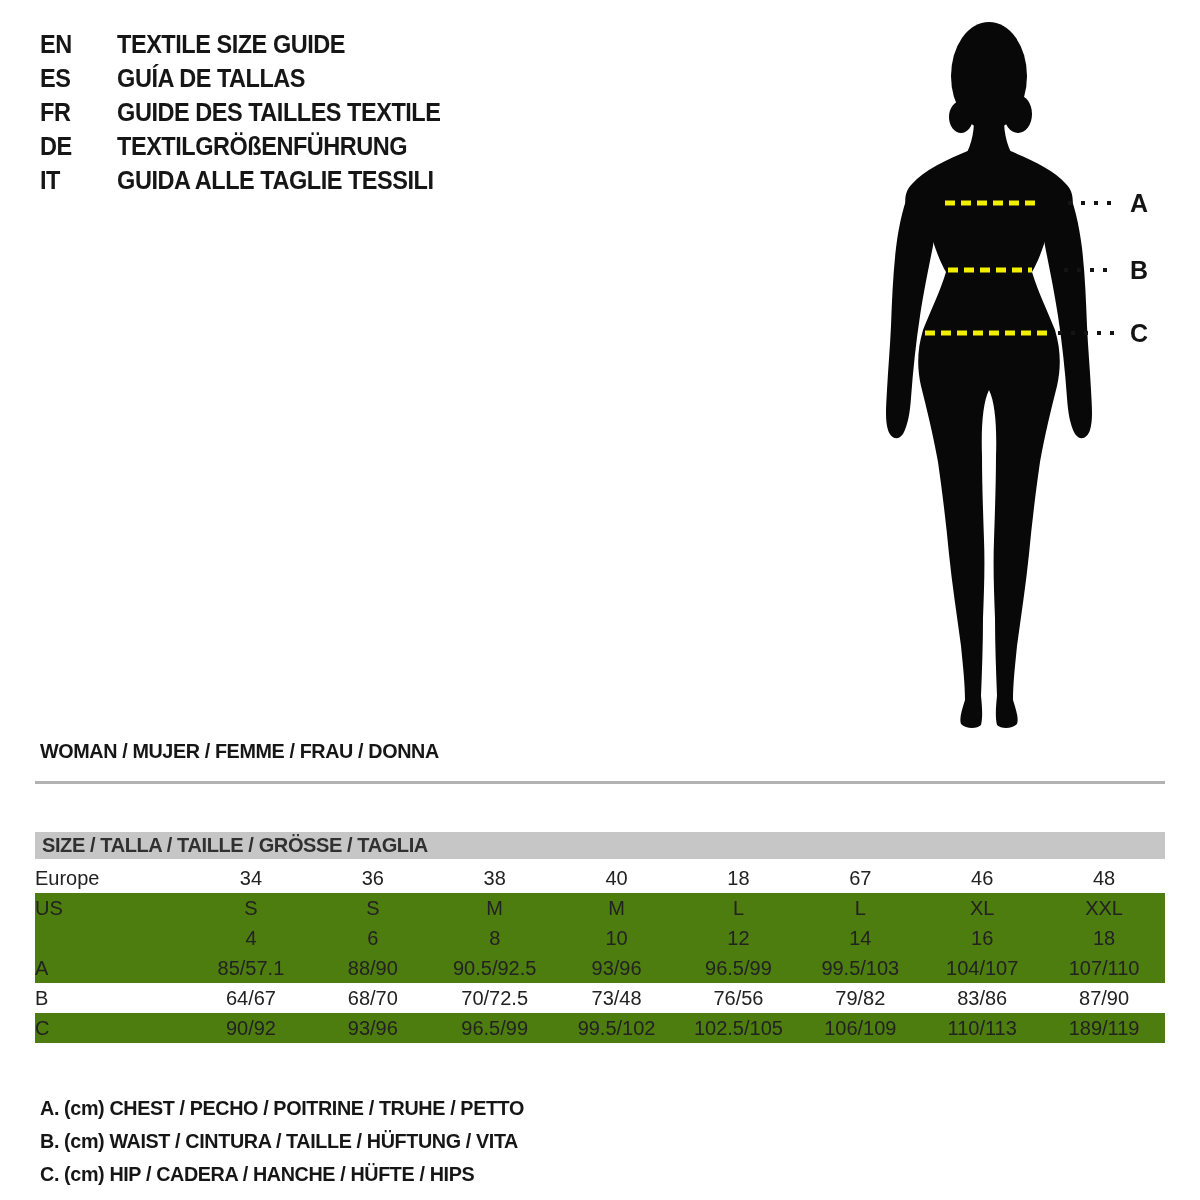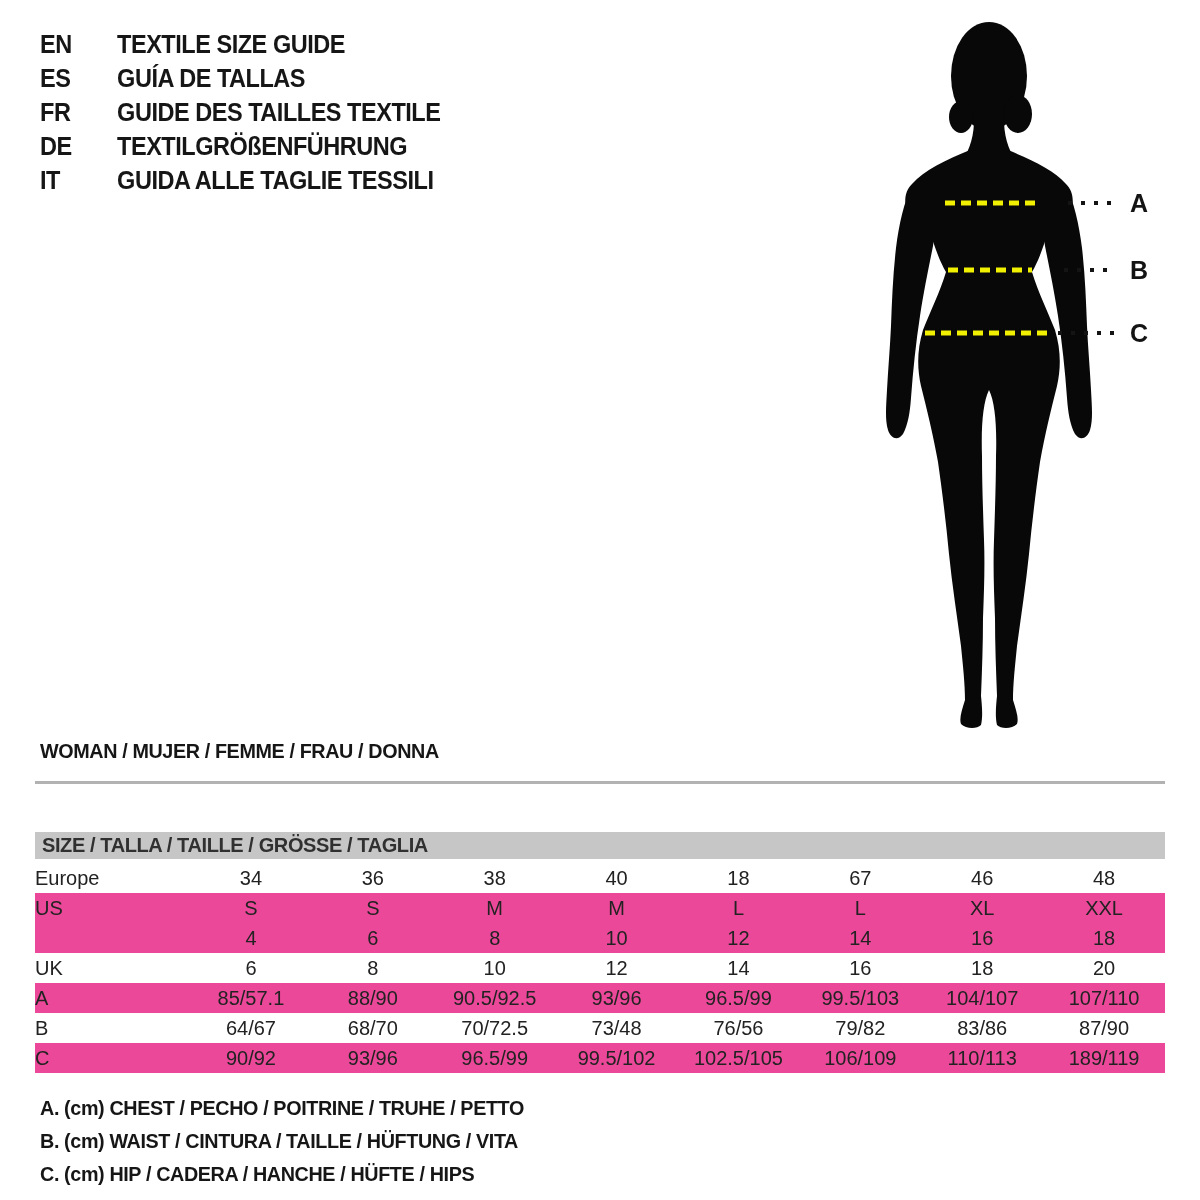--- a/index.html
+++ b/index.html
@@ -25,21 +25,21 @@
                      letter-spacing:-0.4px; transform:scaleX(0.94); transform-origin:0 0; white-space:nowrap; }
 
   
   .table-toprule { position:absolute; left:35px; top:781px; width:1130px; height:3px; background:#b2b2b2; }
   table.size { position:absolute; left:35px; top:832px; width:1130px; border-collapse:collapse;
                table-layout:fixed; font-size:20px; color:#222; }
   table.size td { padding:0; height:30px; vertical-align:middle; }
   tr.head-row { background:#c6c6c6; }
   tr.head-row td { font-weight:bold; color:#303030; letter-spacing:-0.4px; padding-left:7px; height:27px;
                    border-bottom:4px solid #ffffff; }
-  tr.shade { background:#ec4899; }
+  tr.shade { background:#4d7c0f; }
   td.lab { text-align:left; padding-left:7px; }
   td.val { text-align:center; }
 
   
   .legend-block { position:absolute; left:40px; top:1091px; transform:scaleX(0.94); transform-origin:0 0; }
   .legend-line { font-size:21px; font-weight:bold; letter-spacing:-0.4px; height:33px; line-height:33px; white-space:nowrap; }
 </style>
 </head>
 <body>
 
@@ -206,31 +206,20 @@
         <td class="lab"></td>
         <td class="val">4</td>
         <td class="val">6</td>
         <td class="val">8</td>
         <td class="val">10</td>
         <td class="val">12</td>
         <td class="val">14</td>
         <td class="val">16</td>
         <td class="val">18</td>
       </tr>
-      <tr>
-        <td class="lab">UK</td>
-        <td class="val">6</td>
-        <td class="val">8</td>
-        <td class="val">10</td>
-        <td class="val">12</td>
-        <td class="val">14</td>
-        <td class="val">16</td>
-        <td class="val">18</td>
-        <td class="val">20</td>
-      </tr>
       <tr class="shade">
         <td class="lab">A</td>
         <td class="val">85/57.1</td>
         <td class="val">88/90</td>
         <td class="val">90.5/92.5</td>
         <td class="val">93/96</td>
         <td class="val">96.5/99</td>
         <td class="val">99.5/103</td>
         <td class="val">104/107</td>
         <td class="val">107/110</td>

